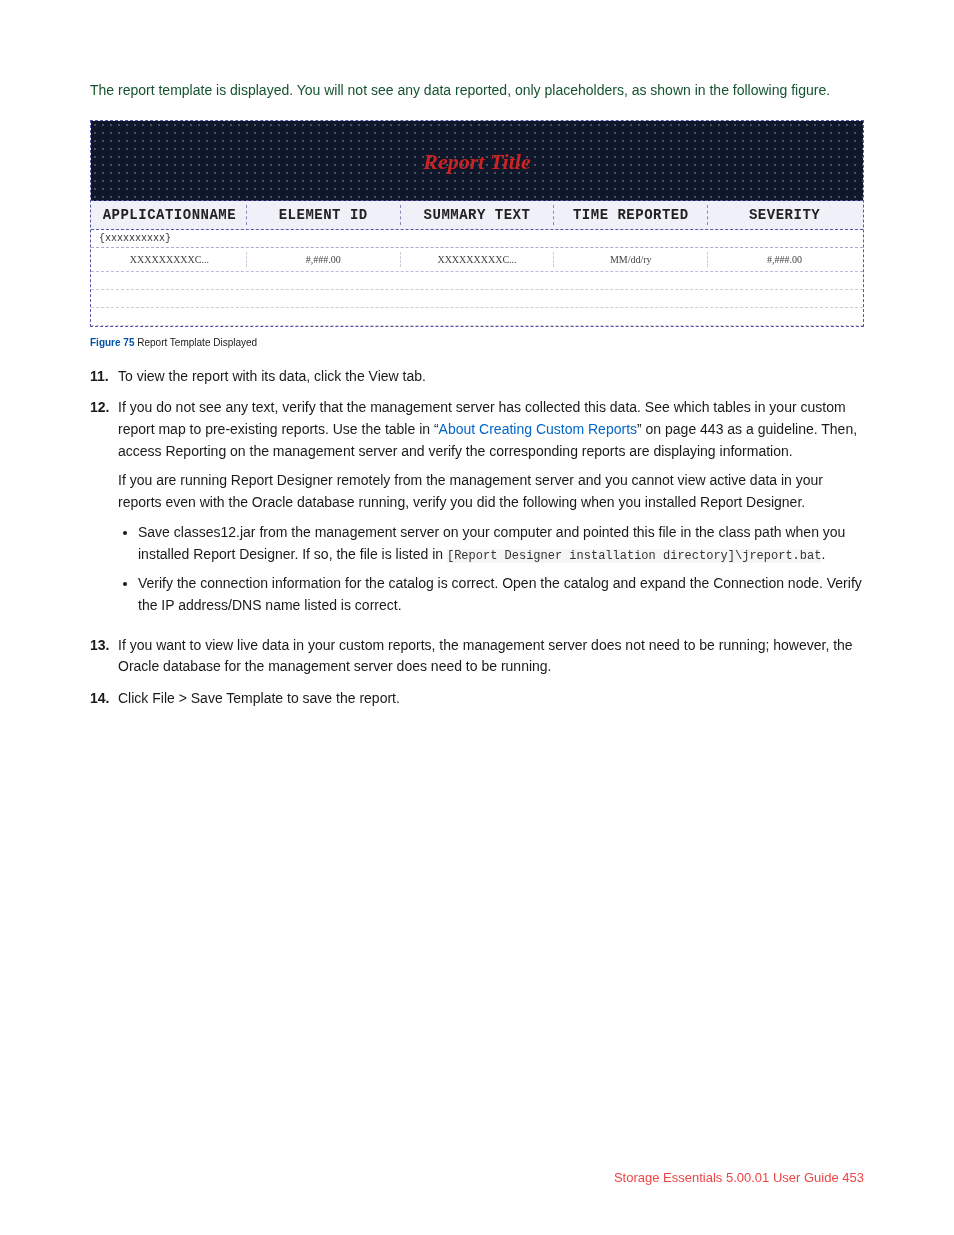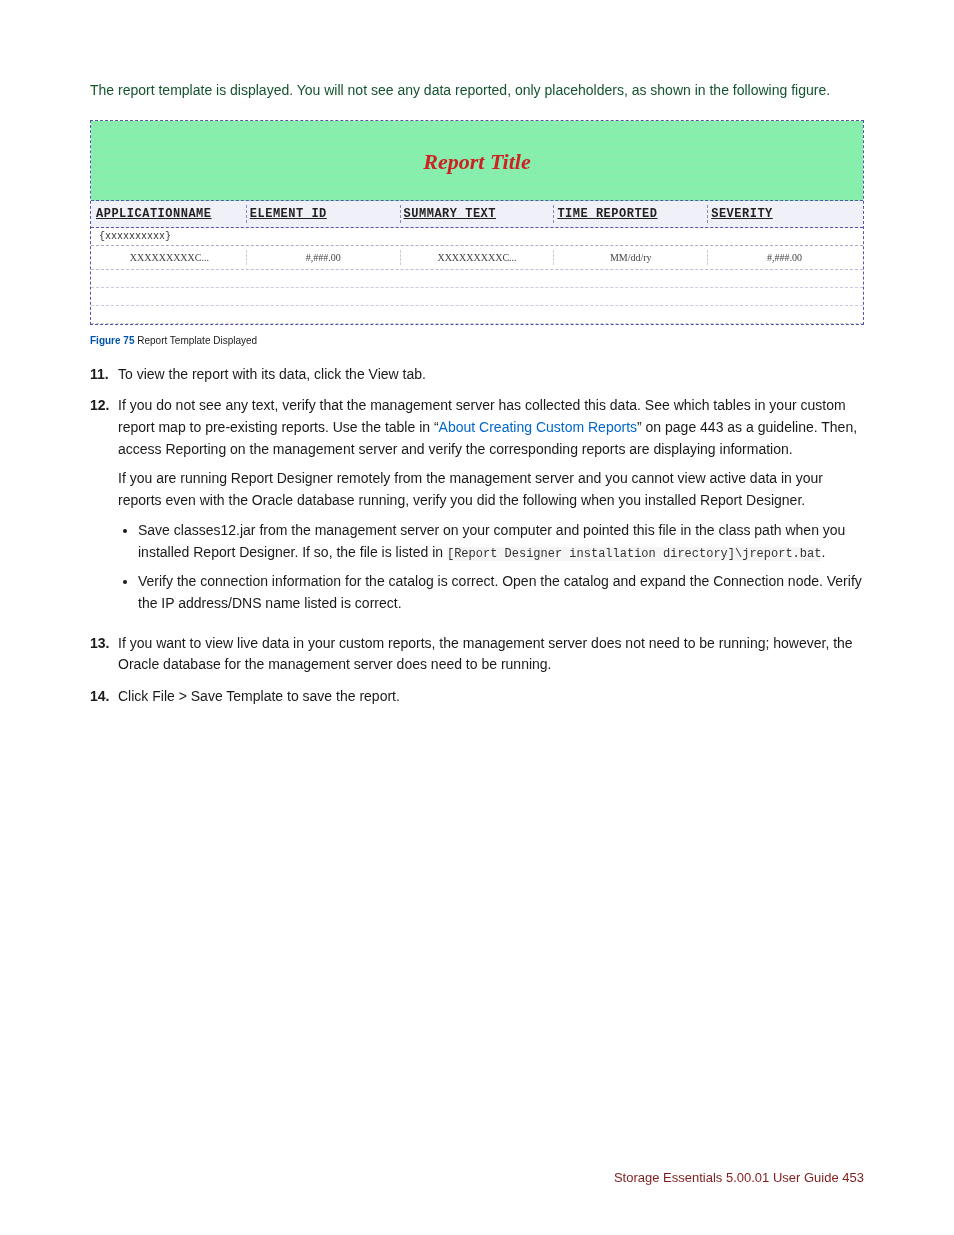--- a/index.html
+++ b/index.html
@@ -27,21 +27,21 @@
       border: 1.5px dashed #5555aa;
       margin-bottom: 10px;
       background: #fff;
       padding: 0;
     }
     .report-header-area {
       border-bottom: 1px dashed #5555aa;
       padding: 18px 10px 12px 10px;
       min-height: 80px;
       position: relative;
-      background: #86efac;
+      background: #0f172a;
     }
     .report-title {
       text-align: center;
       font-size: 22px;
       font-weight: bold;
       font-style: italic;
       color: #cc2222;
       font-family: Times New Roman, serif;
       margin-top: 10px;
       margin-bottom: 6px;
@@ -54,25 +54,25 @@
       border-bottom: 1px dashed #5555aa;
       background: #f0f0f8;
       padding: 4px 2px;
       font-size: 10px;
       font-family: 'Courier New', monospace;
       color: #222;
       letter-spacing: 0.5px;
     }
     .report-col-headers span {
       flex: 1;
+      text-align: center;
       border-right: 1px dashed #8888bb;
       padding: 2px 3px;
-      font-size: 12px;
-      font-weight: bold;
-      text-decoration: underline;
+      font-size: 14px;
+      font-weight: bold;
     }
     .report-col-headers span:last-child {
       border-right: none;
     }
     .report-group-row {
       padding: 3px 8px;
       font-size: 10px;
       font-family: 'Courier New', monospace;
       border-bottom: 1px dashed #aaaacc;
       color: #333;
@@ -152,21 +152,21 @@
     .bullet-list li {
       margin-bottom: 8px;
       line-height: 1.55;
       font-size: 14px;
     }
     .page-footer {
       position: absolute;
       bottom: 50px;
       right: 90px;
       font-size: 13px;
-      color: #7f1d1d;
+      color: #ef4444;
     }
     .dotted-bg {
       background-image: radial-gradient(circle, #bbbbcc 1px, transparent 1px);
       background-size: 8px 8px;
       position: absolute;
       top: 0; left: 0; right: 0; bottom: 0;
       opacity: 0.35;
       pointer-events: none;
       z-index: 0;
     }

